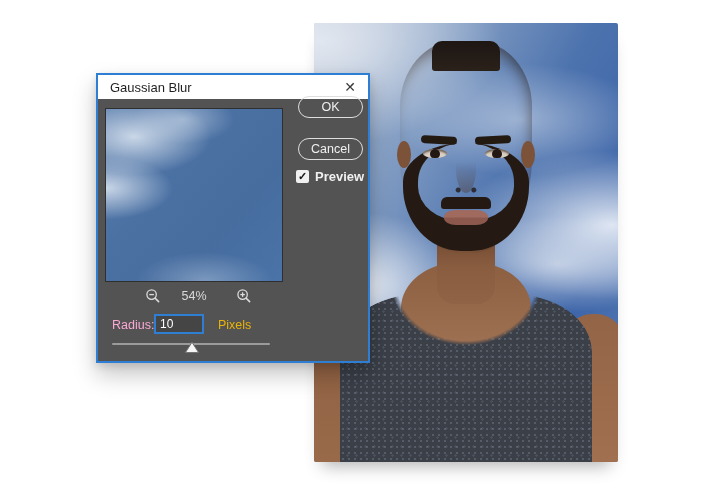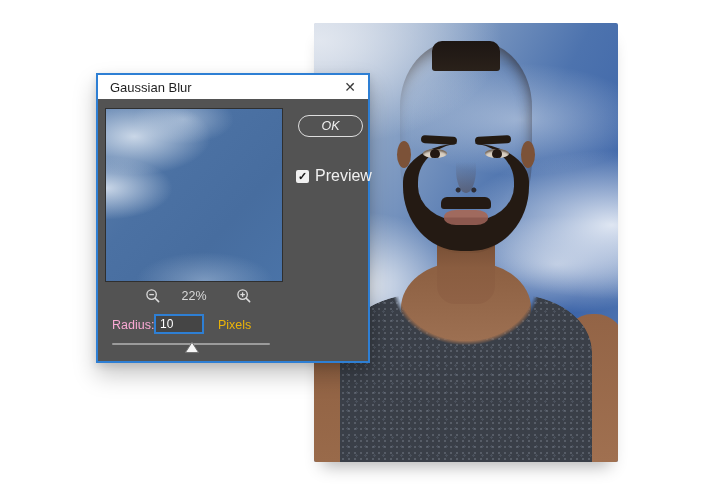--- a/index.html
+++ b/index.html
@@ -113,27 +113,27 @@
   .radius-units { position:absolute; left:120px; top:3px; color:#eab308; font-size:12.5px; }
   .slider { position:absolute; left:14px; top:265px; width:158px; height:16px; }
   .slider-track { position:absolute; left:0; top:3px; width:100%; height:2px;
                   background:#9b9b9b; border-radius:1px; }
   .slider-handle { position:absolute; left:80px; top:0; transform:translateX(-50%);
                    cursor:pointer; }
   .btn { position:absolute; left:200px; width:65px; height:22px;
          background:transparent; border:1px solid #dedede; border-radius:11px;
          color:#f0f0f0; font-size:12.5px; text-align:center; line-height:20px;
          cursor:pointer; font-family:"Liberation Sans", sans-serif; }
-  .ok-btn { top:40px;font-style:italic; } .cancel-btn { top:63px; }
+  .ok-btn { top:21px; } .cancel-btn { top:63px; }
   .preview-check-row { position:absolute; left:198px; top:94px; height:14px;
                        display:flex; align-items:center; cursor:pointer; }
   .checkbox { width:13px; height:13px; background:#f0f0f0; border-radius:2px;
               color:#161616; font-size:11px; line-height:13px; text-align:center;
               font-weight:bold; }
-  .check-label { margin-left:6px; color:#f0f0f0; font-size:16px; }
+  .check-label { margin-left:6px; color:#f0f0f0; font-size:13px;font-weight:bold; }
 </style>
 </head>
 <body>
 
 <div class="stage">
 
   <div class="photo">
     <div class="sky"></div>
     <div class="man">
       <div class="arm left"></div>
@@ -172,21 +172,21 @@
     <div class="preview-panel"></div>
 
     <div class="zoom-row">
       <span class="zoom-btn zoom-out-btn">
         <svg width="16" height="16" viewBox="0 0 16 16">
           <circle cx="6.6" cy="6.6" r="4.7" fill="none" stroke="#dcdcdc" stroke-width="1.3"></circle>
           <line x1="10.2" y1="10.2" x2="13.6" y2="13.6" stroke="#dcdcdc" stroke-width="1.6" stroke-linecap="round"></line>
           <line x1="4.3" y1="6.6" x2="8.9" y2="6.6" stroke="#dcdcdc" stroke-width="1.3"></line>
         </svg>
       </span>
-      <span class="zoom-level">22%</span>
+      <span class="zoom-level">54%</span>
       <span class="zoom-btn zoom-in-btn">
         <svg width="16" height="16" viewBox="0 0 16 16">
           <circle cx="6.6" cy="6.6" r="4.7" fill="none" stroke="#dcdcdc" stroke-width="1.3"></circle>
           <line x1="10.2" y1="10.2" x2="13.6" y2="13.6" stroke="#dcdcdc" stroke-width="1.6" stroke-linecap="round"></line>
           <line x1="4.3" y1="6.6" x2="8.9" y2="6.6" stroke="#dcdcdc" stroke-width="1.3"></line>
           <line x1="6.6" y1="4.3" x2="6.6" y2="8.9" stroke="#dcdcdc" stroke-width="1.3"></line>
         </svg>
       </span>
     </div>
 
@@ -199,20 +199,21 @@
     <div class="slider">
       <div class="slider-track"></div>
       <div class="slider-handle">
         <svg width="16" height="13" viewBox="0 0 16 13">
           <path d="M8 1.2 L14.6 11.6 L1.4 11.6 Z" fill="#f6f6f6" stroke="#6e6e6e" stroke-width="1" stroke-linejoin="round"></path>
         </svg>
       </div>
     </div>
 
     <button class="btn ok-btn">OK</button>
+    <button class="btn cancel-btn">Cancel</button>
 
     <div class="preview-check-row">
       <span class="checkbox">✓</span>
       <span class="check-label">Preview</span>
     </div>
   </div>
 
 </div>
 
 </body></html>

